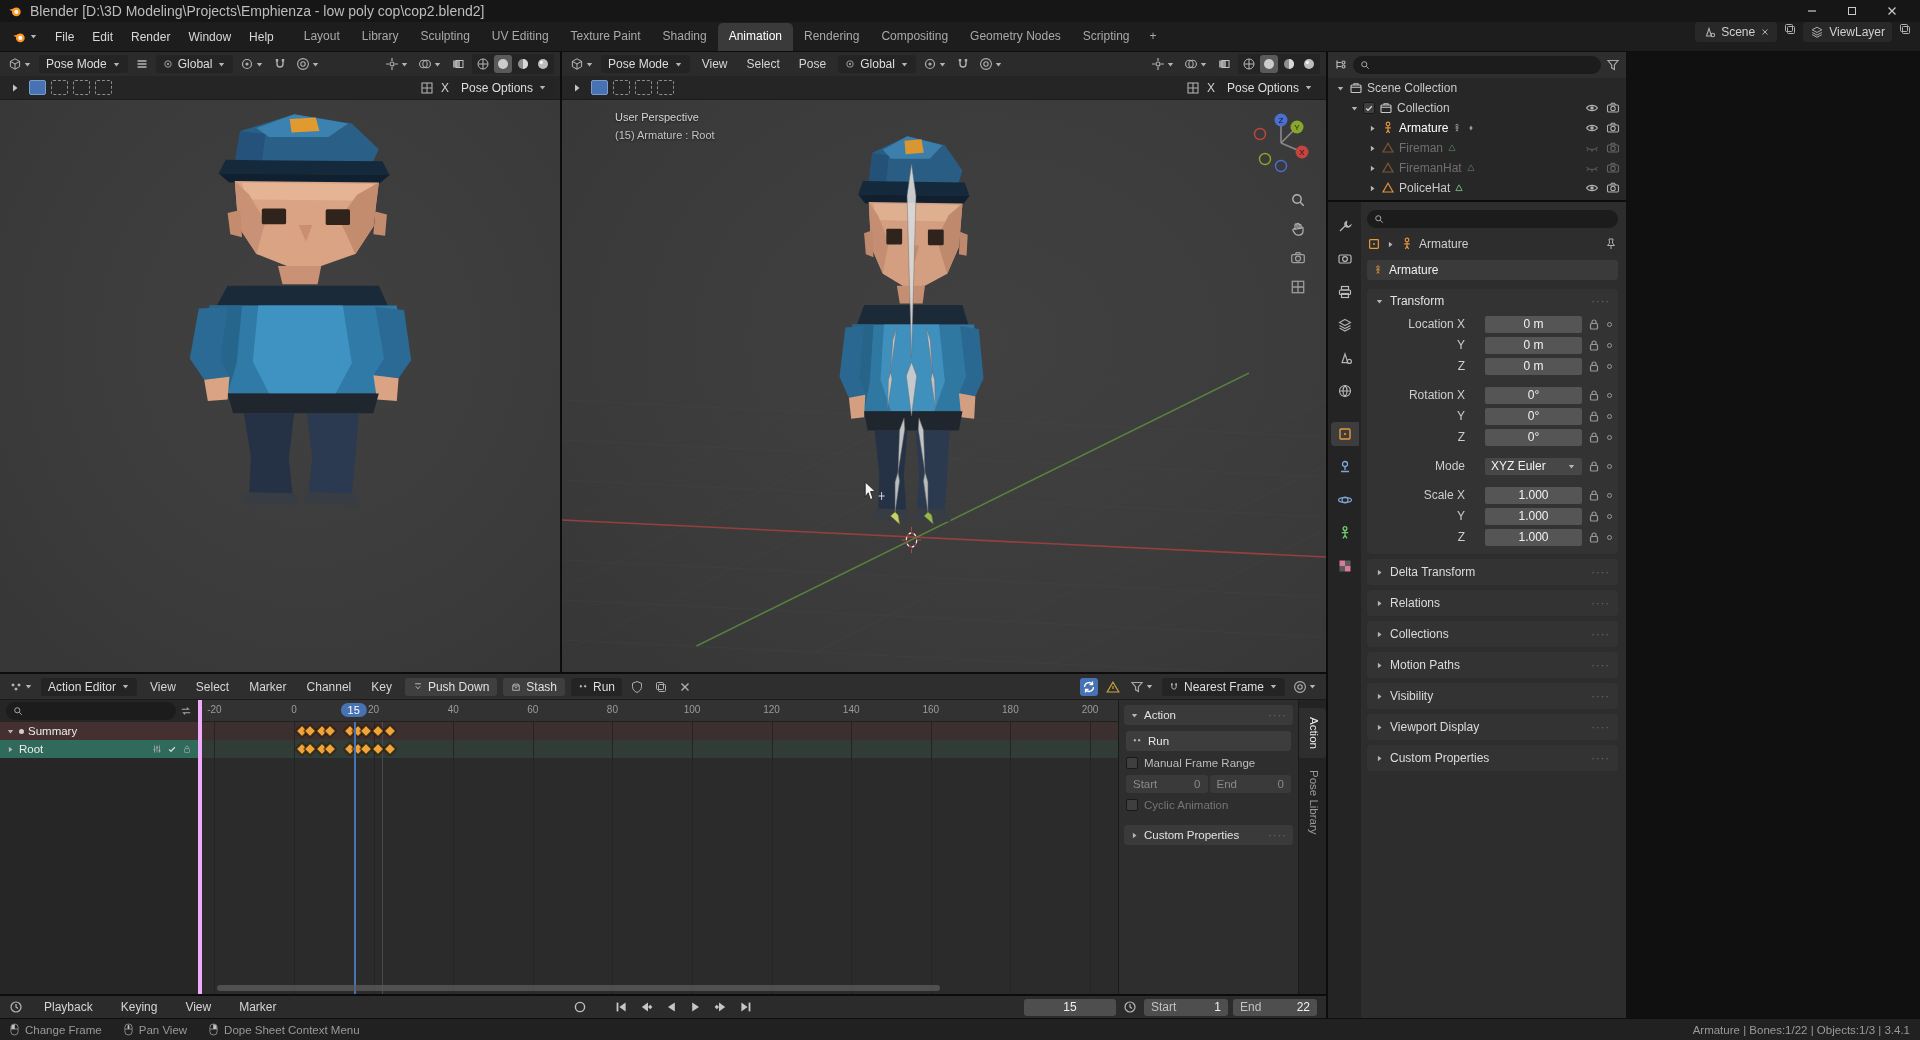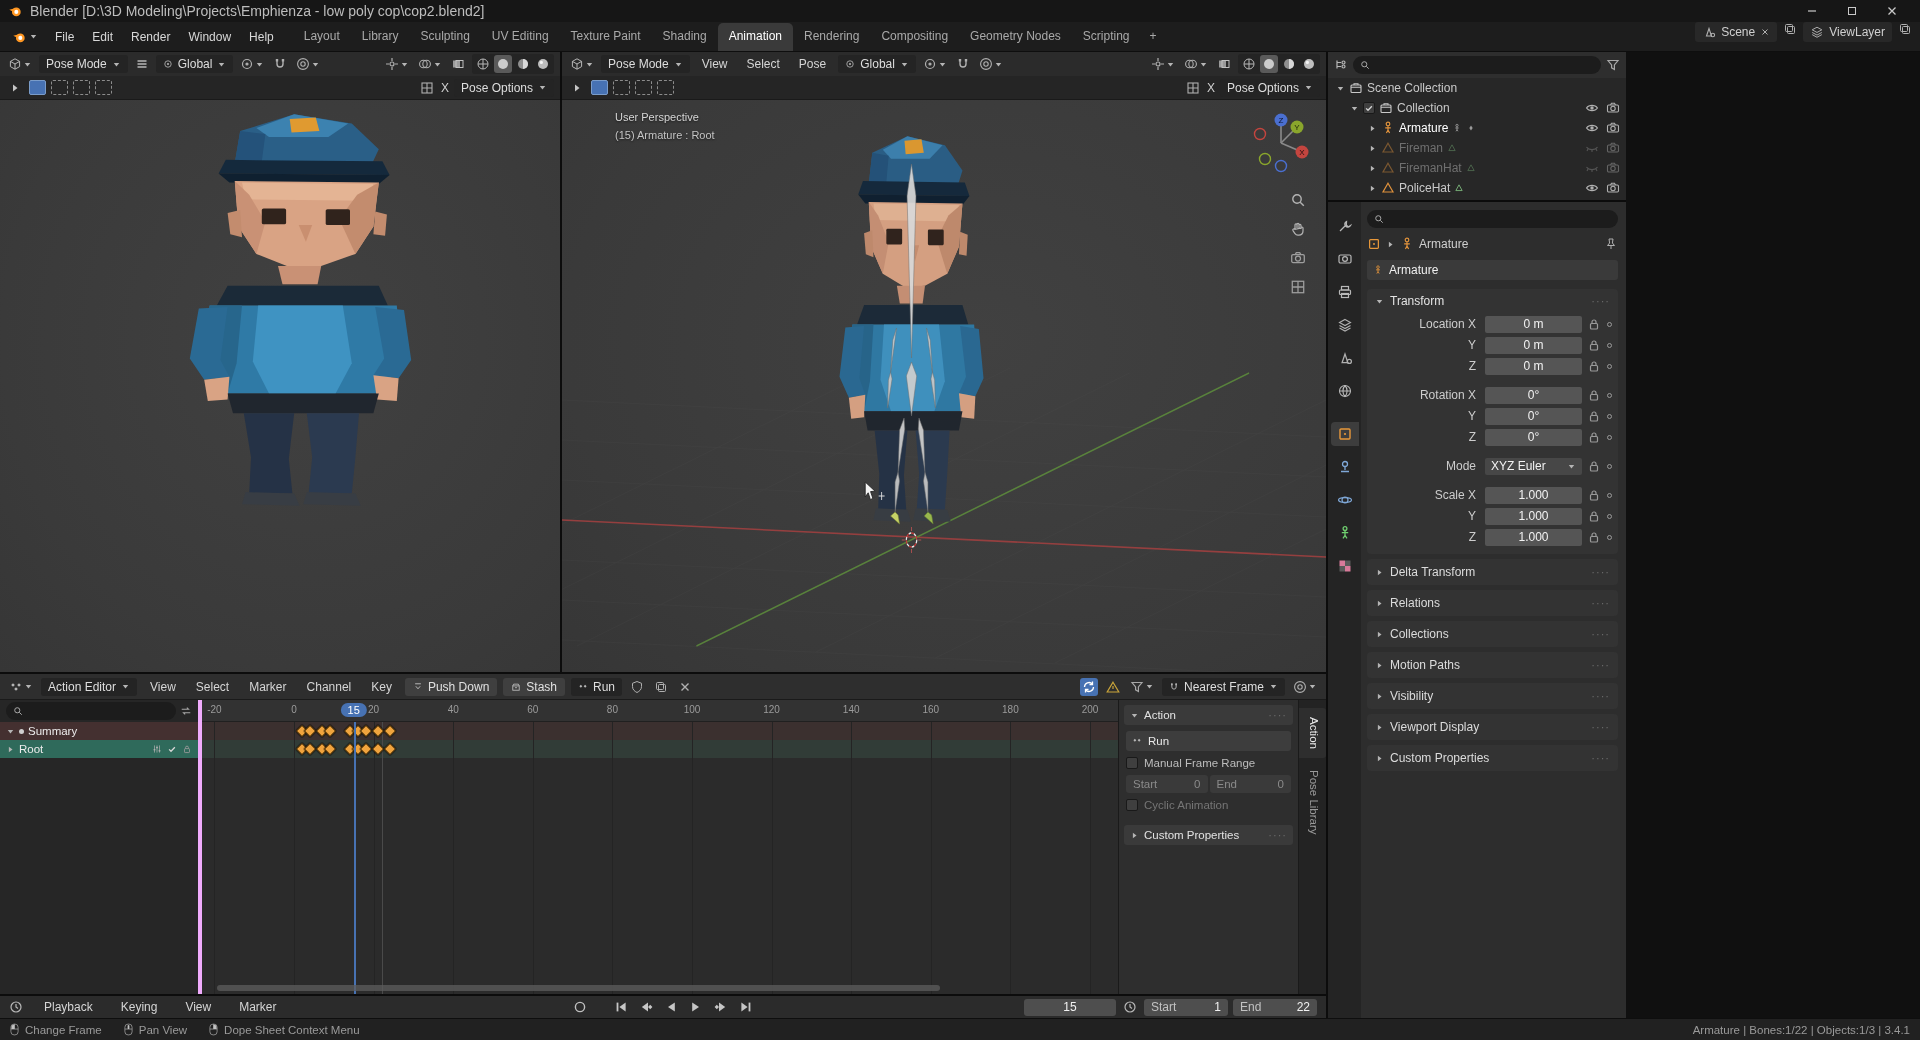--- a/index.html
+++ b/index.html
@@ -83,21 +83,21 @@
   .props-breadcrumb { display:flex; align-items:center; gap:5px; height:26px; color:#cfcfcf; }
   .props-name { display:flex; align-items:center; gap:5px; height:26px; }
   .name-field { flex:1; height:20px; background:#3a3a3a; border-radius:3px; display:flex; align-items:center; gap:6px; padding:0 6px; color:#efefef; }
   .panel { background:#333333; border-radius:4px; margin-top:6px; padding-bottom:6px; }
   .panel.collapsed-panel { padding:0; height:26px; display:flex; align-items:center; gap:6px; padding:0 8px; margin-top:5px; color:#dcdcdc; }
   .panel-head { height:24px; display:flex; align-items:center; gap:6px; padding:0 8px; color:#e3e3e3; }
   .grip { margin-left:auto; color:#6c6c6c; }
   .grip::after { content:"····"; letter-spacing:1px; font-size:11px; }
   .prop-row { display:flex; align-items:center; height:20px; padding:0 6px 0 0; margin:1px 0; }
   .prop-row.group-start { margin-top:9px; }
-  .plabel { width:118px; text-align:right; padding-right:9px; color:#cdcdcd; white-space:nowrap; }
+  .plabel { width:118px; text-align:right; padding-right:20px; color:#cdcdcd; white-space:nowrap; }
   .pfield { flex:1; height:17px; background:#555555; border-radius:2px; color:#f2f2f2; display:flex; align-items:center; justify-content:center; gap:4px; }
   .pfield.dropdown { background:#474747; justify-content:space-between; padding:0 6px; }
   .picon { width:14px; height:14px; margin-left:5px; display:inline-flex; }
   .picon svg { width:100%; height:100%; }
   .pdot { width:5px; height:5px; border:1px solid #9a9a9a; border-radius:50%; margin-left:6px; }
 
   
   .dopesheet { height:322px; border-top:2px solid #0c0c0c; display:flex; flex-direction:column; background:#2b2b2b; }
   .ds-header { height:26px; background:#2e2e2e; border-bottom:1px solid #1a1a1a; display:flex; align-items:center; gap:6px; padding:0 7px; }
   .btn { display:flex; align-items:center; gap:5px; background:#3f3f3f; border-radius:3px; padding:2px 8px; color:#e0e0e0; white-space:nowrap; }

